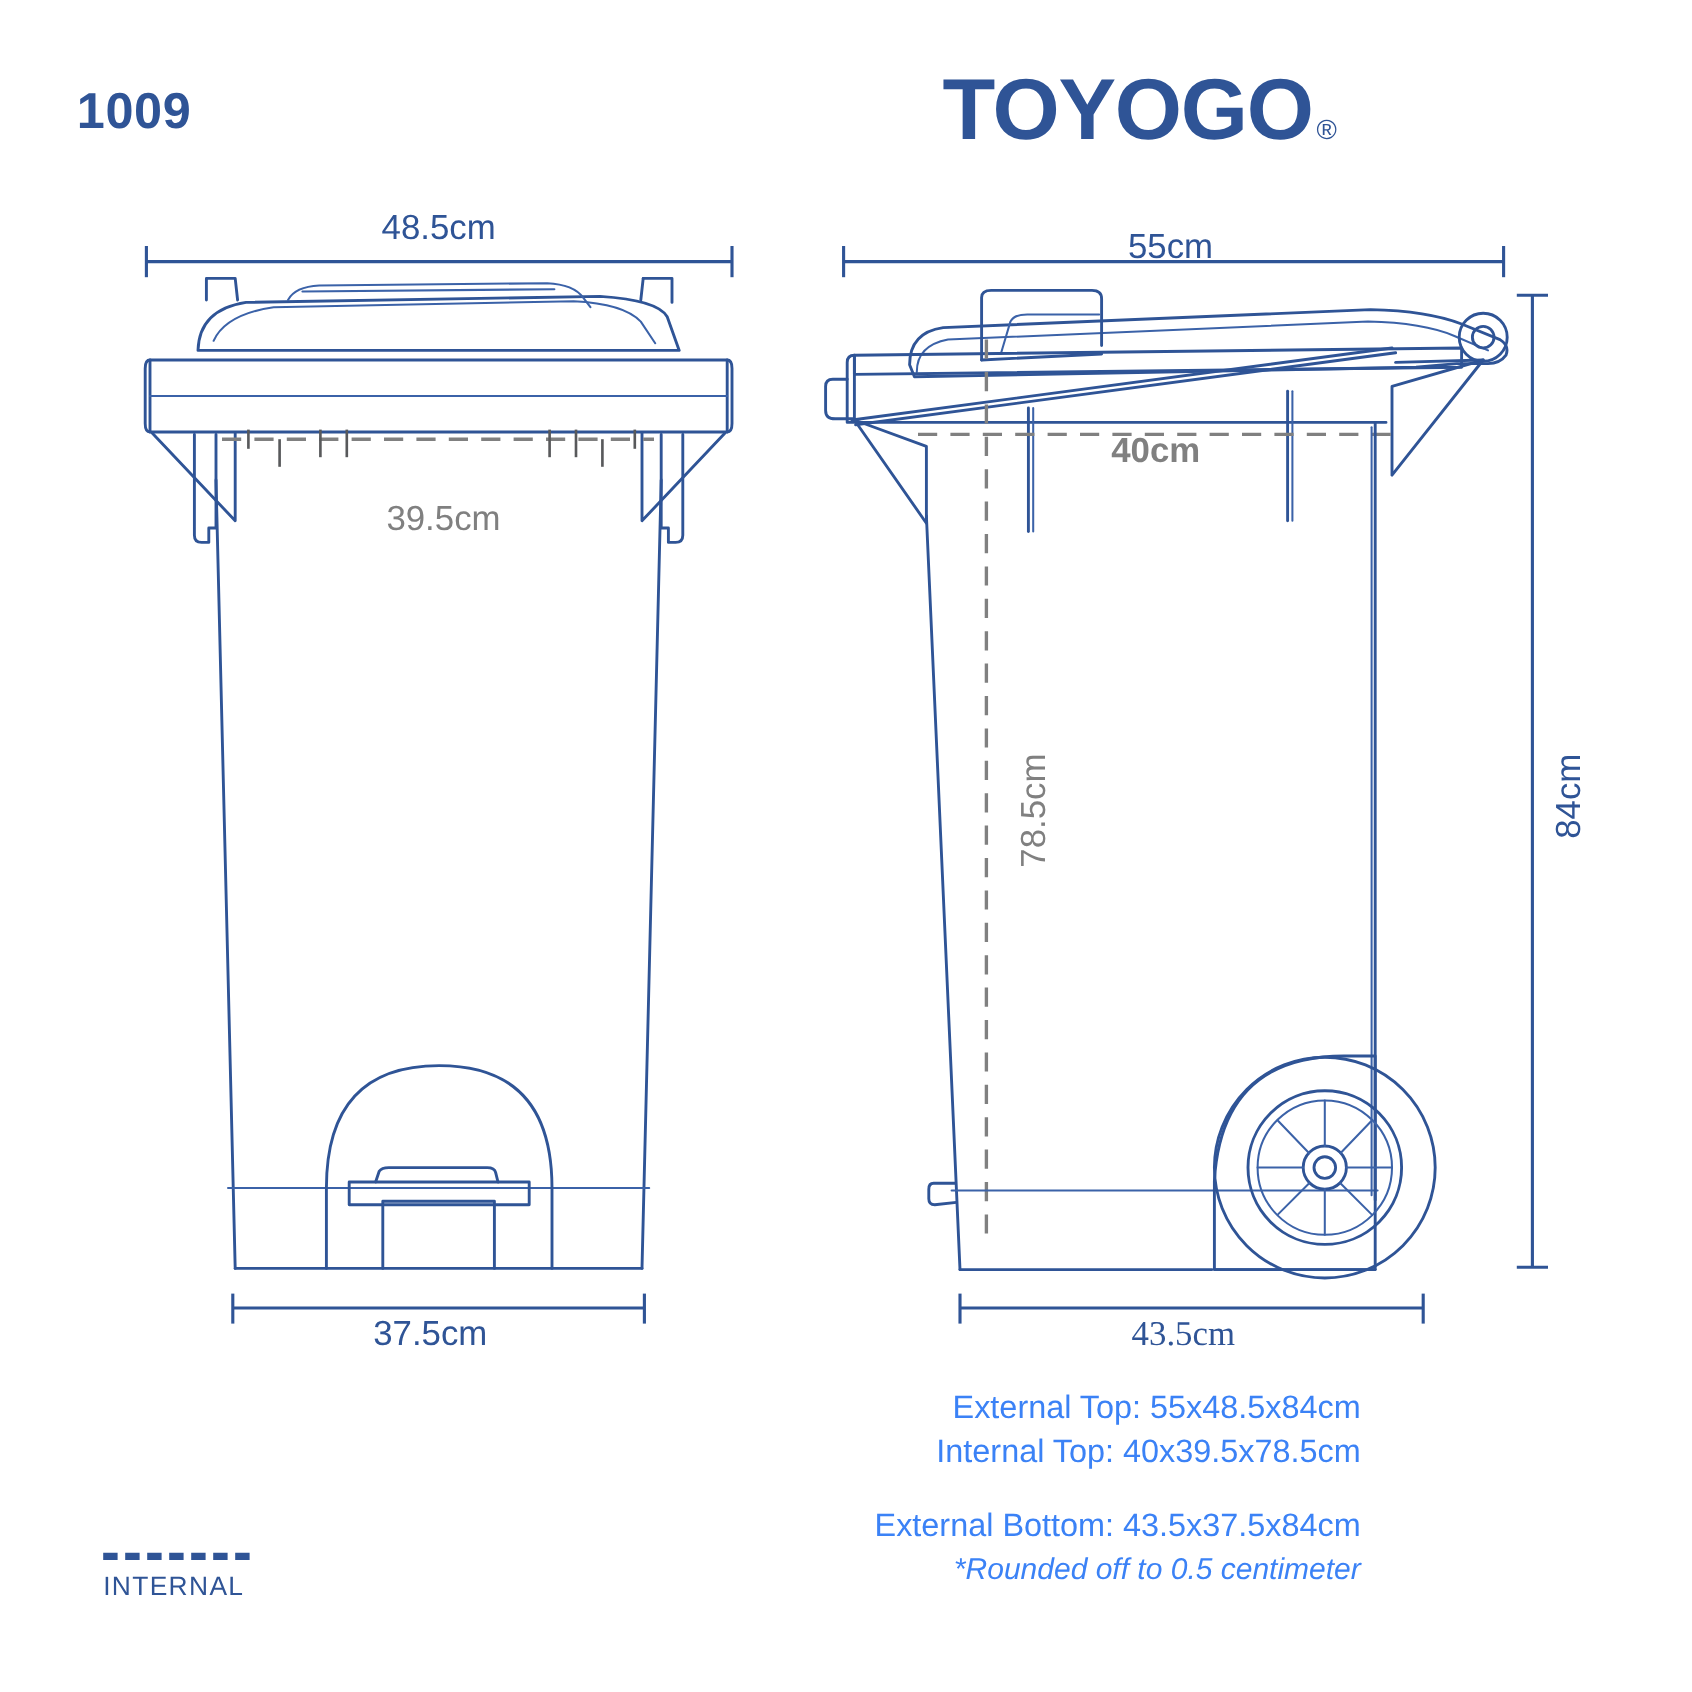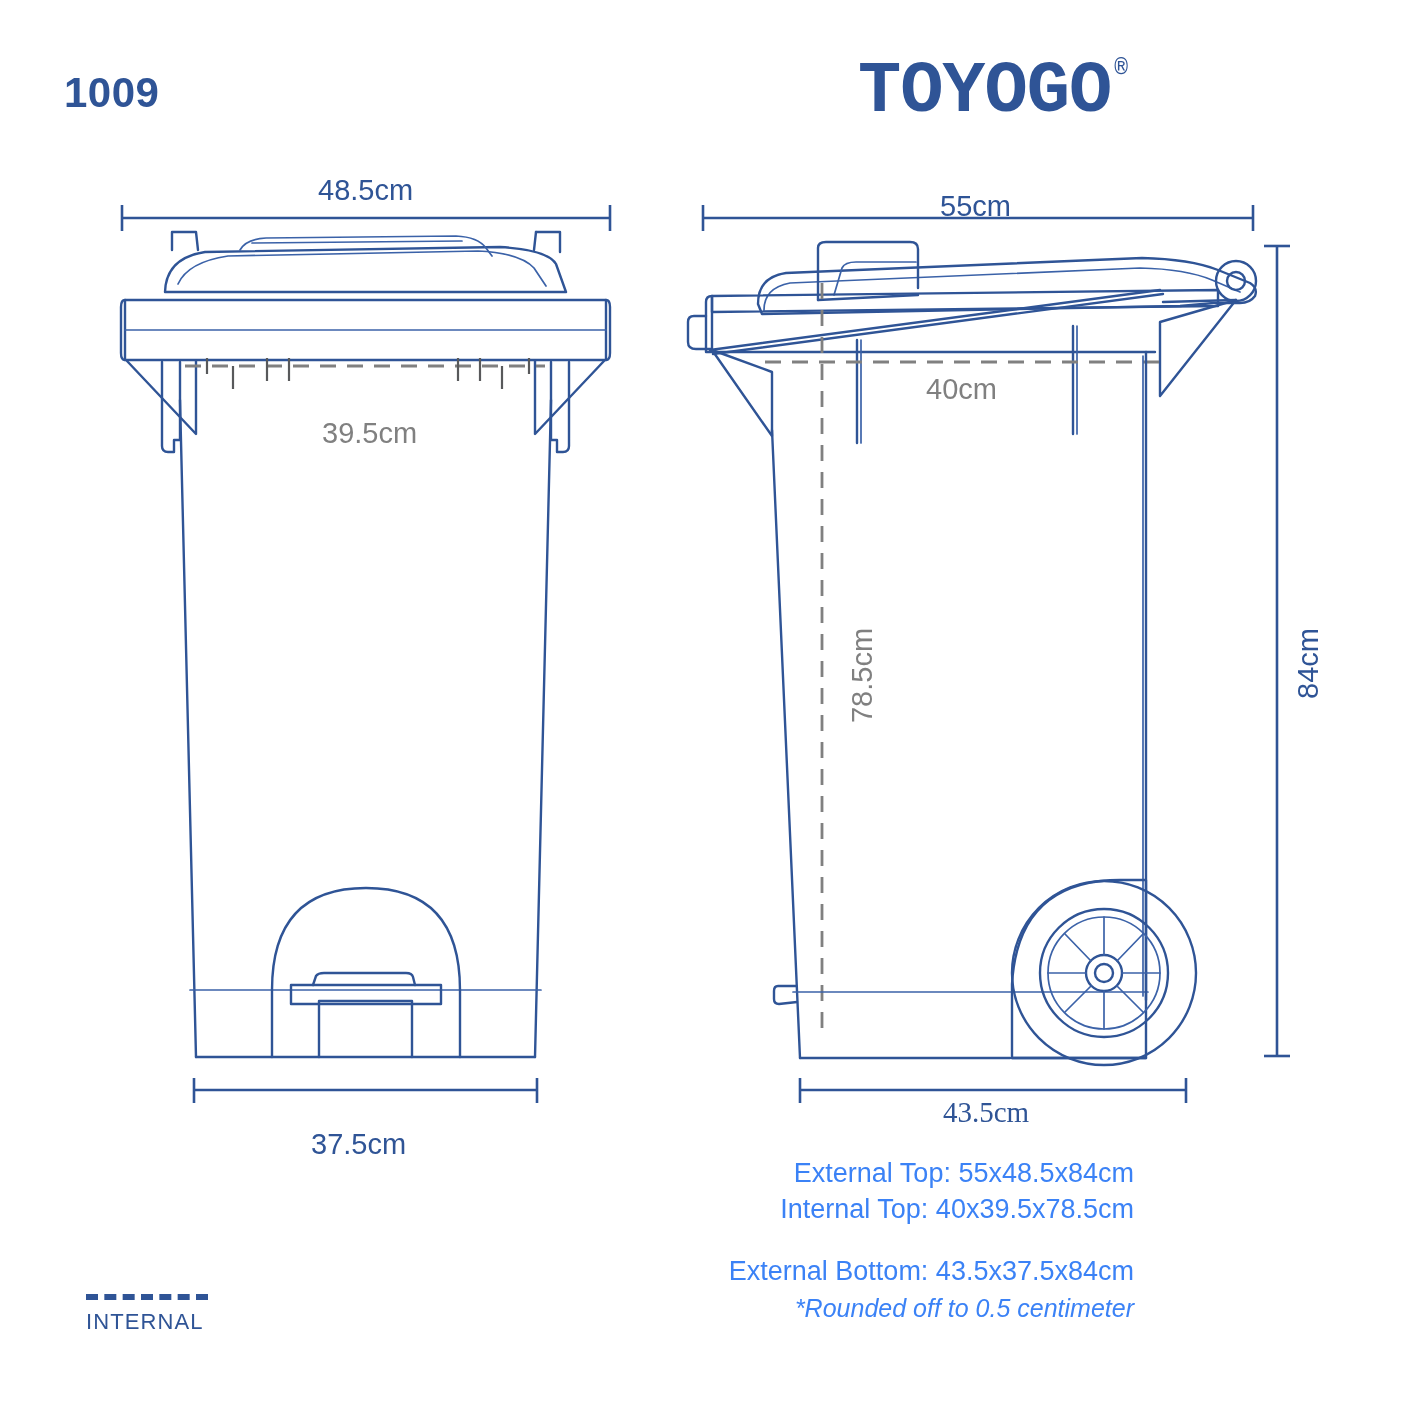--- a/index.html
+++ b/index.html
@@ -31,25 +31,25 @@
     top: 72px;
     font-size: 42px;
     font-weight: bold;
     letter-spacing: 0.5px;
     color: #2f5496;
     line-height: 1;
   }
 
   #brand-logo {
     position: absolute;
-    right: 58px;
+    right: 72px;
     top: 58px;
     display: flex;
-    line-height: 1;
-    font-family: Liberation Mono, monospace;
+    align-items: flex-end;
+    line-height: 1;
   }
   #brand-wordmark {
     font-size: 72px;
     font-weight: bold;
     letter-spacing: -1px;
     color: #2f5496;
     line-height: 0.95;
   }
   #brand-reg {
     font-size: 23px;
@@ -292,25 +292,25 @@
         <line class="dim" x1="800" y1="1078" x2="800" y2="1103"></line>
         <line class="dim" x1="1186" y1="1078" x2="1186" y2="1103"></line>
       </g>
     </g>
   </svg>
 
   <div class="dim-label" style="left:318px; top:176px;">48.5cm</div>
 
   <div class="dim-label internal" style="left:322px; top:375px;margin-top:44px;">39.5cm</div>
 
-  <div class="dim-label" style="left:311px; top:1098px;margin-top:32px;">37.5cm</div>
+  <div class="dim-label" style="left:311px; top:1098px;">37.5cm</div>
 
   <div class="dim-label" style="left:940px; top:176px;margin-top:16px;">55cm</div>
 
-  <div class="dim-label internal" style="left:926px; top:375px;">40cm</div>
+  <div class="dim-label internal" style="left:926px; top:362px;font-weight:bold;">40cm</div>
 
   <div class="dim-label internal vertical rot-ccw" style="left:797px; top:661px; width:130px; text-align:center;">78.5cm</div>
 
   <div class="dim-label vertical rot-ccw" style="left:1253px; top:649px; width:110px; text-align:center;">84cm</div>
 
   <div class="dim-label" style="left:943px; top:1098px;font-family:Liberation Serif, serif;">43.5cm</div>
 
   <div id="spec-block">
     <div class="spec-line">External Top: 55x48.5x84cm</div>
     <div class="spec-line">Internal Top: 40x39.5x78.5cm</div>

